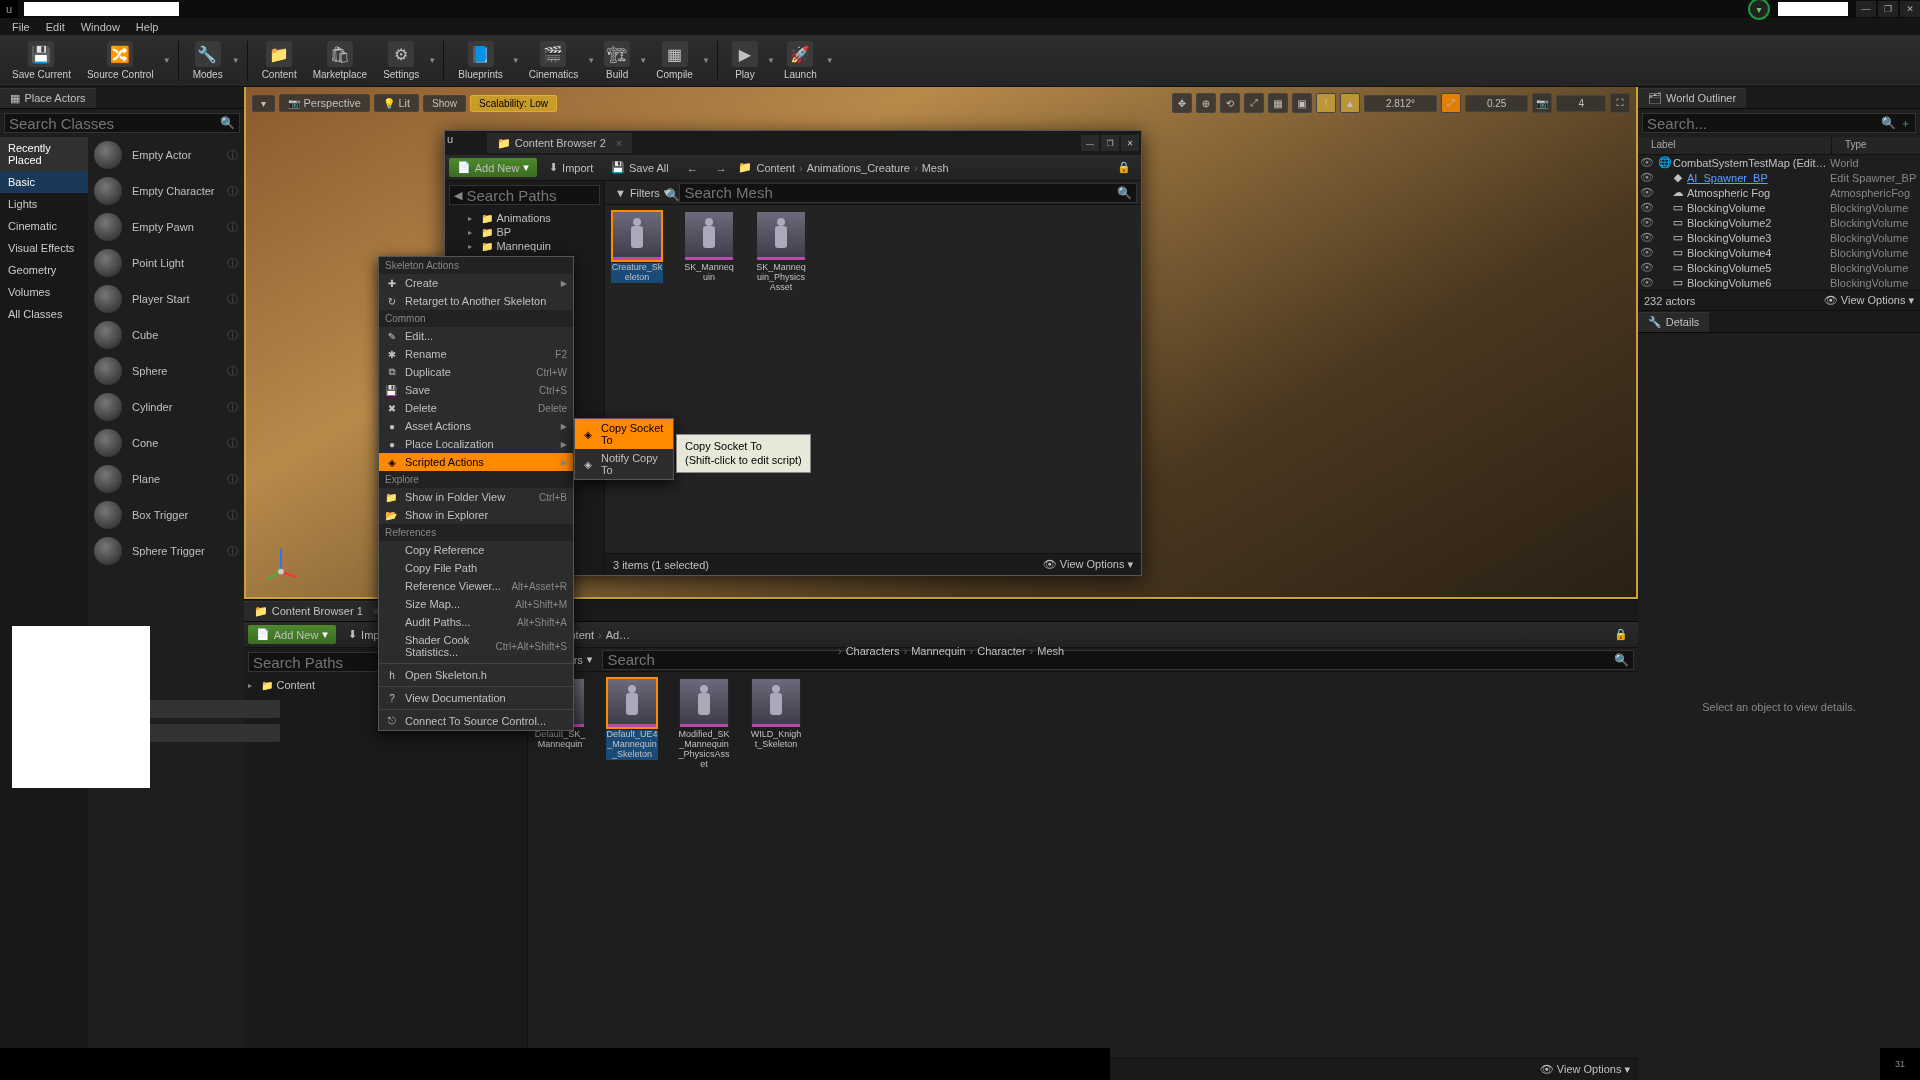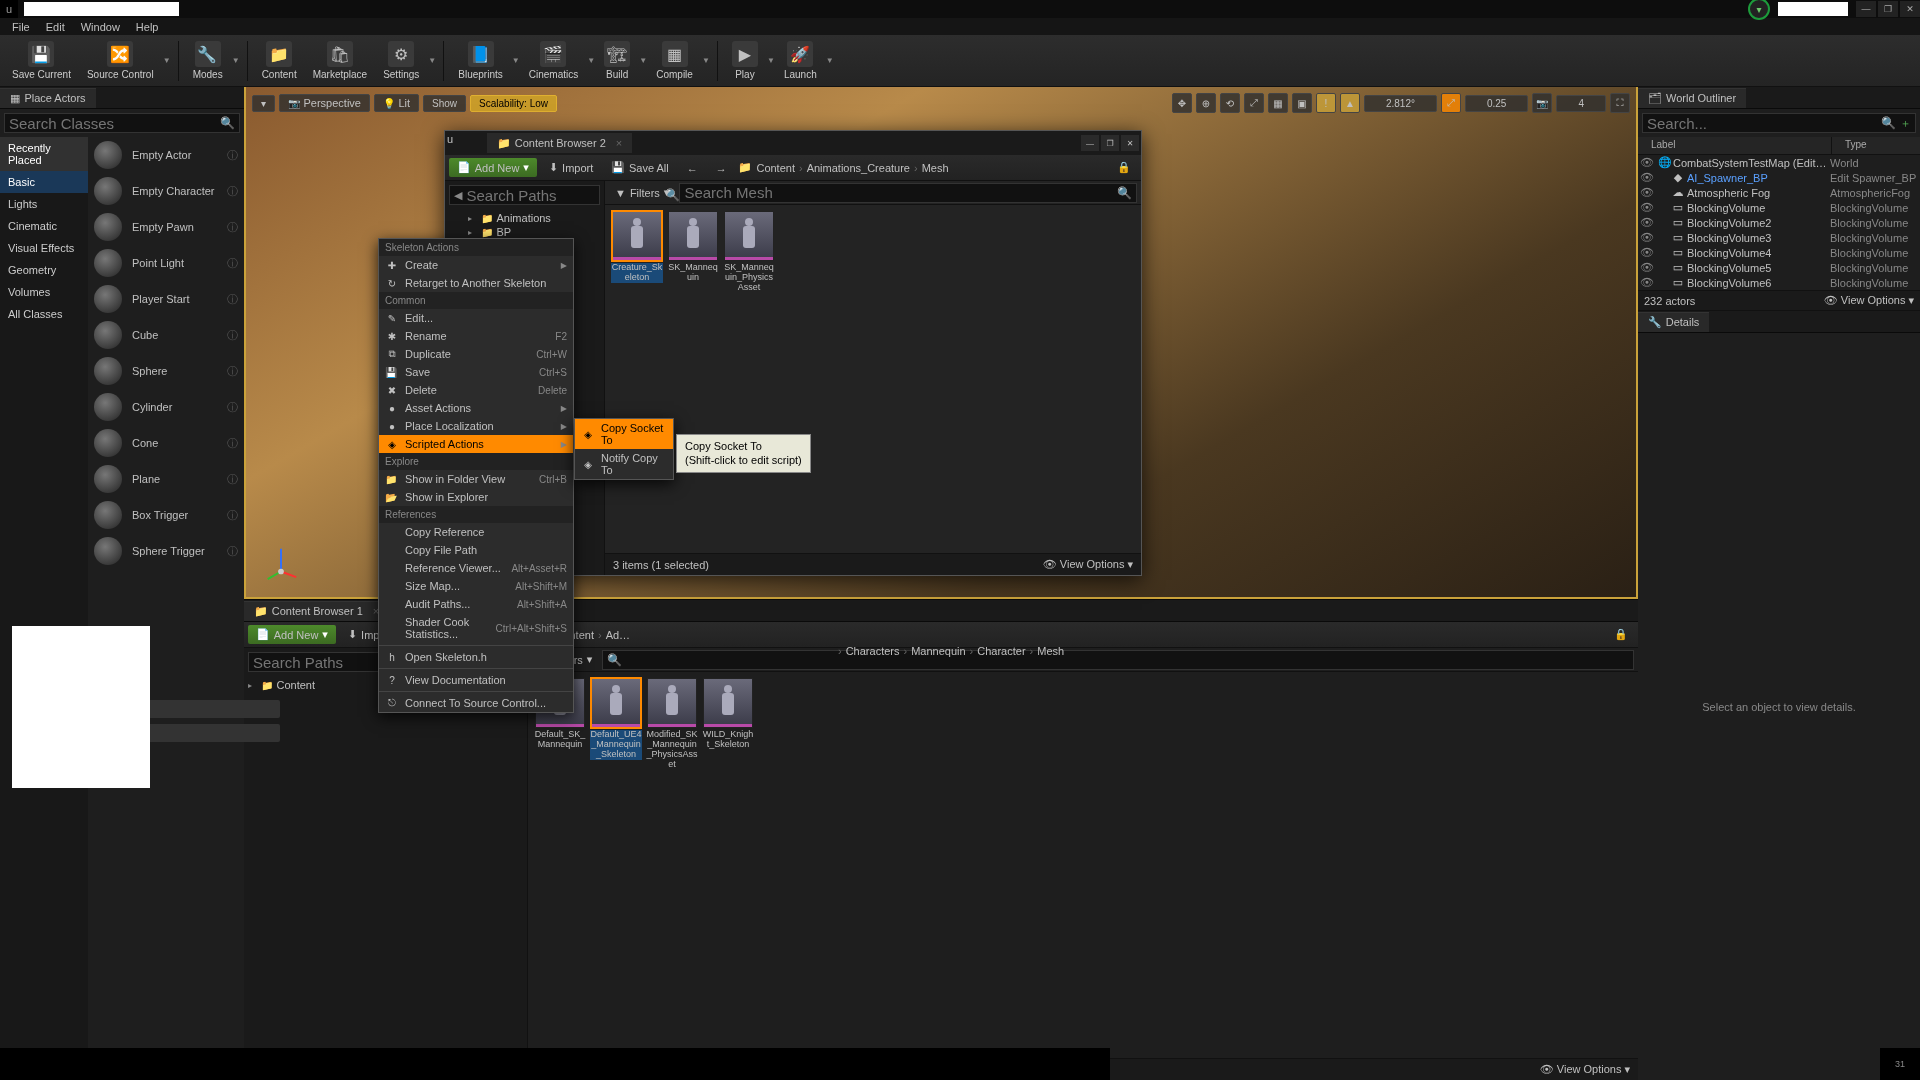--- a/index.html
+++ b/index.html
@@ -68,37 +68,37 @@
 .cbtoolbar{height:26px;background:linear-gradient(#2a2a2a,#222);display:flex;align-items:center;padding:0 4px;gap:6px;border-bottom:1px solid #111}
 .addnew{background:linear-gradient(#4d8a2b,#3c6b22);color:#fff;padding:3px 8px;border-radius:2px;cursor:pointer;display:flex;align-items:center;gap:4px}
 .cbbtn{display:flex;align-items:center;gap:4px;padding:3px 6px;cursor:pointer}
 .crumb{display:flex;align-items:center;gap:4px}
 .crumb span{cursor:pointer}
 .crumb .sep{color:#666}
 .cbbody{flex:1;display:flex}
 .cbtree{width:284px;background:#1a1a1a;border-right:1px solid #111;display:flex;flex-direction:column}
 .cbassets{flex:1;display:flex;flex-direction:column}
 .filterbar{height:24px;display:flex;align-items:center;padding:0 4px;gap:4px;border-bottom:1px solid #111}
-.assetgrid{flex:1;padding:6px;display:flex;gap:4px;align-content:flex-start;flex-wrap:wrap}
+.assetgrid{flex:1;padding:6px;display:flex;gap:20px;align-content:flex-start;flex-wrap:wrap}
 .asset{width:52px;display:flex;flex-direction:column;align-items:center;cursor:pointer}
 .asset .th{width:50px;height:50px;background:linear-gradient(#6a6a7a,#3a3a48);border:1px solid #222;position:relative;display:flex;align-items:center;justify-content:center}
 .asset .th::after{content:"";position:absolute;bottom:0;left:0;right:0;height:3px;background:#b84aa8}
 .asset.sel .th{border:1px solid #ff8a00;box-shadow:0 0 0 1px #ff8a00}
 .asset .nm{font-size:9px;text-align:center;margin-top:2px;line-height:1.1;word-break:break-all}
 .asset.sel .nm{background:#1a4a78}
 .cbstatus{height:22px;background:#1a1a1a;display:flex;align-items:center;padding:0 8px;font-size:10px;color:#aaa;border-top:1px solid #111}
 .cbstatus .sp{flex:1}
 
 
 .cb2{position:absolute;left:444px;top:130px;width:698px;height:446px;background:#232323;border:1px solid #555;box-shadow:0 4px 20px rgba(0,0,0,0.7);display:flex;flex-direction:column;z-index:50}
 .cb2titlebar{height:24px;background:#1a1a1a;display:flex;align-items:center;padding:0 2px}
 .cb2titlebar .winbtn{width:18px;height:16px;background:#2a2a2a;margin-left:2px;display:flex;align-items:center;justify-content:center;font-size:8px;cursor:pointer}
 
 
-.ctxmenu{position:absolute;left:378px;top:238px;width:196px;background:#2c2c2c;border:1px solid #555;box-shadow:0 4px 14px rgba(0,0,0,0.8);z-index:100}
+.ctxmenu{position:absolute;left:378px;top:256px;width:196px;background:#2c2c2c;border:1px solid #555;box-shadow:0 4px 14px rgba(0,0,0,0.8);z-index:100}
 .ctxhdr{background:#222;color:#888;font-size:10px;padding:3px 6px}
 .ctxitem{display:flex;align-items:center;padding:3px 6px;gap:6px;cursor:pointer;position:relative}
 .ctxitem.hl{background:#ff8a00;color:#000}
 .ctxitem.hl *{color:#000}
 .ctxitem .ico{width:14px;text-align:center;font-size:10px}
 .ctxitem .lbl{flex:1}
 .ctxitem .sc{color:#888;font-size:10px}
 .ctxitem .arr{color:#888;font-size:8px}
 .ctxsep{height:1px;background:#444;margin:2px 0}
 
@@ -112,21 +112,21 @@
 .outhead{height:18px;display:flex;background:#252525;border-bottom:1px solid #111}
 .outhead div{padding:2px 13px;font-size:10px;color:#aaa}
 .outhead .c1{flex:1;border-right:1px solid #111}
 .outlist{flex:1;overflow:auto}
 .outrow{display:flex;align-items:center;padding:1px 2px;gap:3px;font-size:10px}
 .outrow .eye{width:12px;color:#888;cursor:pointer}
 .outrow .ind{display:inline-block}
 .outrow .ic{width:12px;text-align:center}
 .outrow .nm{flex:1;white-space:nowrap;overflow:hidden;text-overflow:ellipsis}
 .outrow .ty{width:88px;color:#888;white-space:nowrap;overflow:hidden}
-.outrow .nm.link{color:#5aa0ff;}
+.outrow .nm.link{color:#5aa0ff;text-decoration:underline}
 .outstatus{height:20px;display:flex;align-items:center;padding:0 6px;font-size:10px;color:#aaa;background:#1a1a1a;border-top:1px solid #111}
 .details{flex:1;display:flex;flex-direction:column}
 .details .msg{flex:1;display:flex;align-items:center;justify-content:center;color:#888;font-size:11px}
 
 
 .treelist{flex:1;overflow:auto;padding:2px 0}
 .trow{display:flex;align-items:center;padding:1px 4px;gap:3px;font-size:10px;cursor:pointer}
 .trow .arr{width:10px;color:#888;font-size:8px}
 
 
@@ -376,20 +376,21 @@
             <span style="margin-left:4px;color:#888">⊟</span>
           </div>
           <div class="treelist">
             <div class="trow"><span class="arr">▸</span>📁 <span>Content</span></div>
           </div>
         </div>
         <div class="cbassets">
           <div class="filterbar">
             <div class="cbbtn">▼ <span>Filters</span> ▾</div>
             <div class="searchbox" style="flex:1;margin:0">
+              <input placeholder="Search" style="">
               <span class="mag">🔍</span>
             </div>
           </div>
 
           <div style="height:0;position:relative">
             <div class="crumb" style="position:absolute;left:310px;top:-27px;color:#ccc">
               <span class="sep">›</span>
                 <span>Characters</span>
               <span class="sep">›</span>
                 <span>Mannequin</span>

